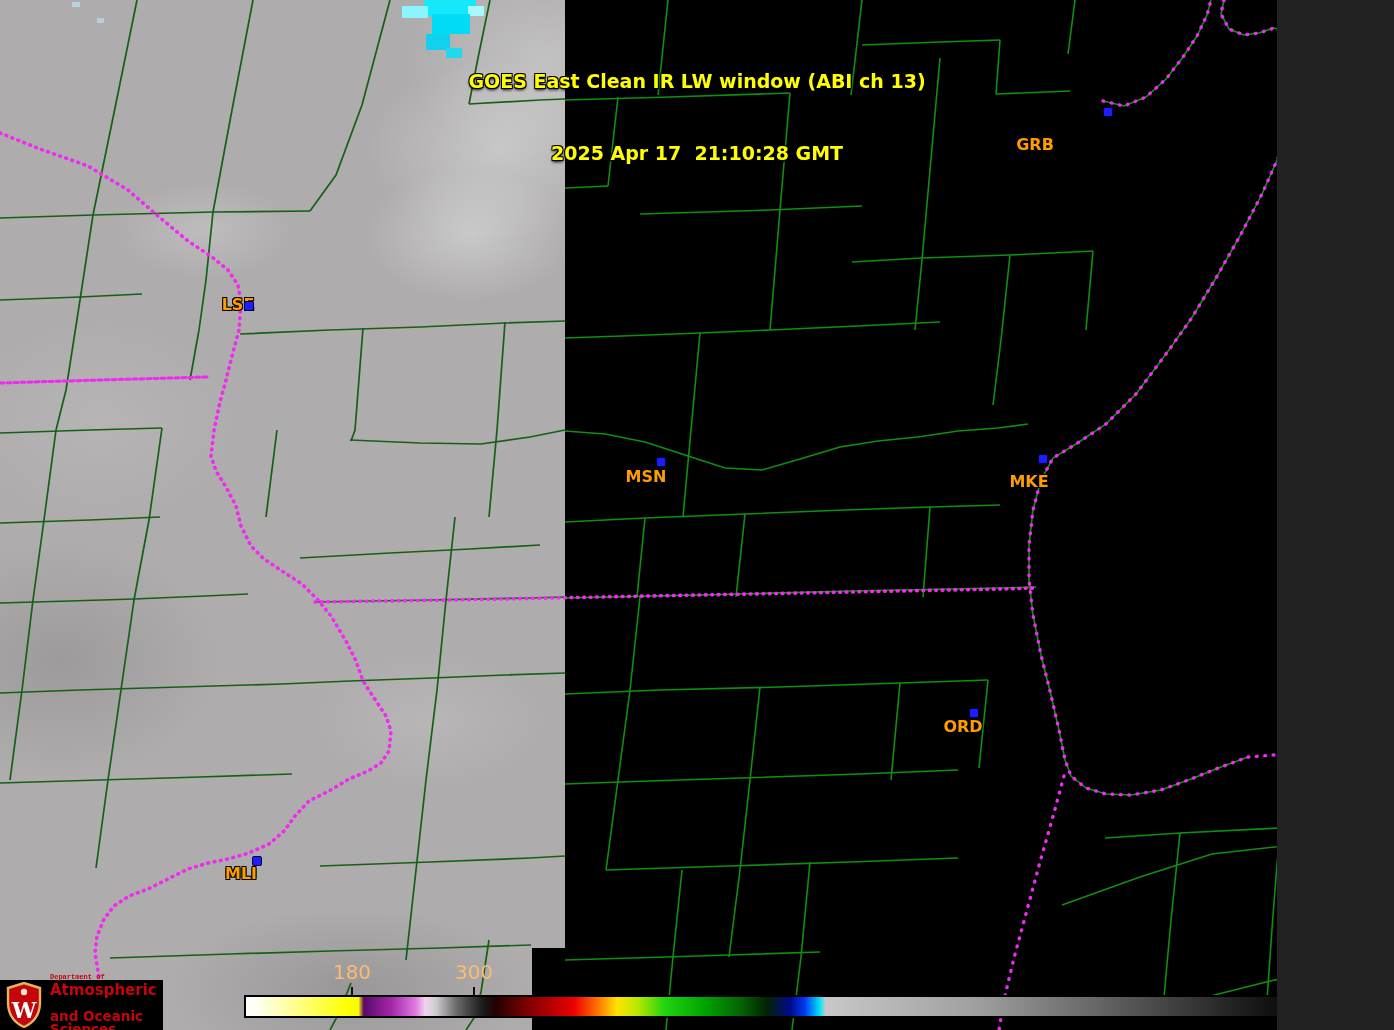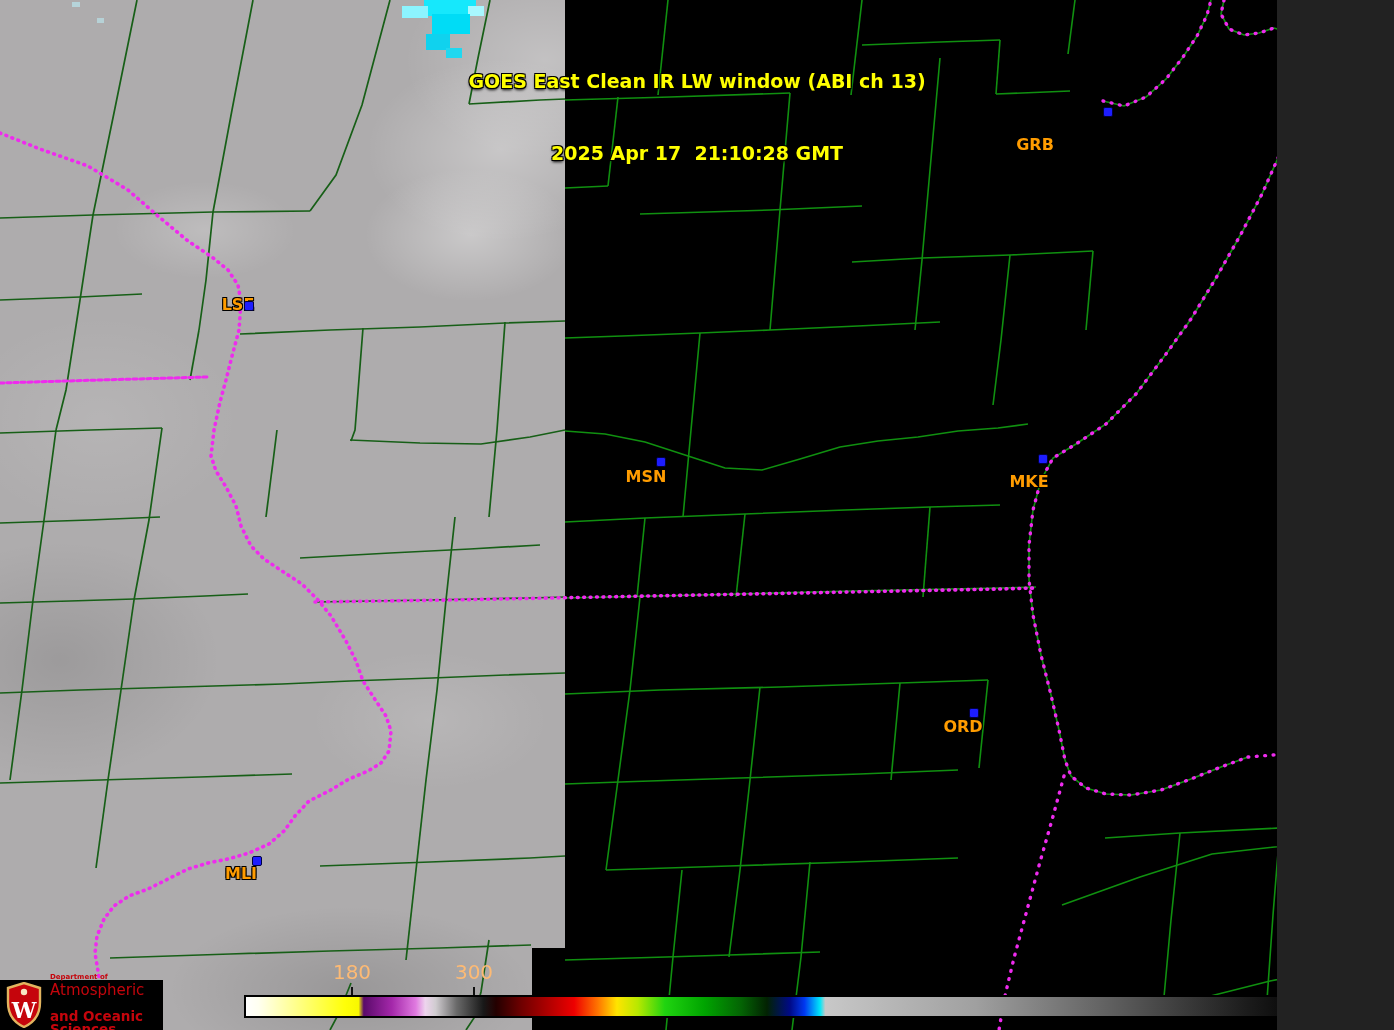--- a/index.html
+++ b/index.html
@@ -52,22 +52,22 @@
   .cb-label{
     position:absolute; transform:translateX(-50%); color:#fdba74;
     font-size:20px; line-height:20px;
   }
   .logo{
     position:absolute; left:0; top:980px; width:163px; height:50px; background:#000;
     display:flex; align-items:center;
   }
   .crest{margin-left:4px; flex:0 0 auto;}
   .logo-text{margin-left:6px; color:var(--brand-red,#c5050c); line-height:1;}
-  .logo-dept{font-size:7px; font-weight:bold; margin-bottom:2px;}
-  .logo-l1{font-size:15px; font-weight:400; margin-bottom:1px;}
+  .logo-dept{font-size:7px; font-weight:bold; margin-bottom:2px;font-family:Liberation Mono, monospace;}
+  .logo-l1{font-size:15px; font-weight:700; margin-bottom:1px;}
   .logo-l2{font-size:13.5px; font-weight:600;margin-top:12px;}
 </style>
 </head>
 <body>
 
 <div class="stage">
 
   <div class="gray-half"></div>
   <div class="gray-notch"></div>
 

